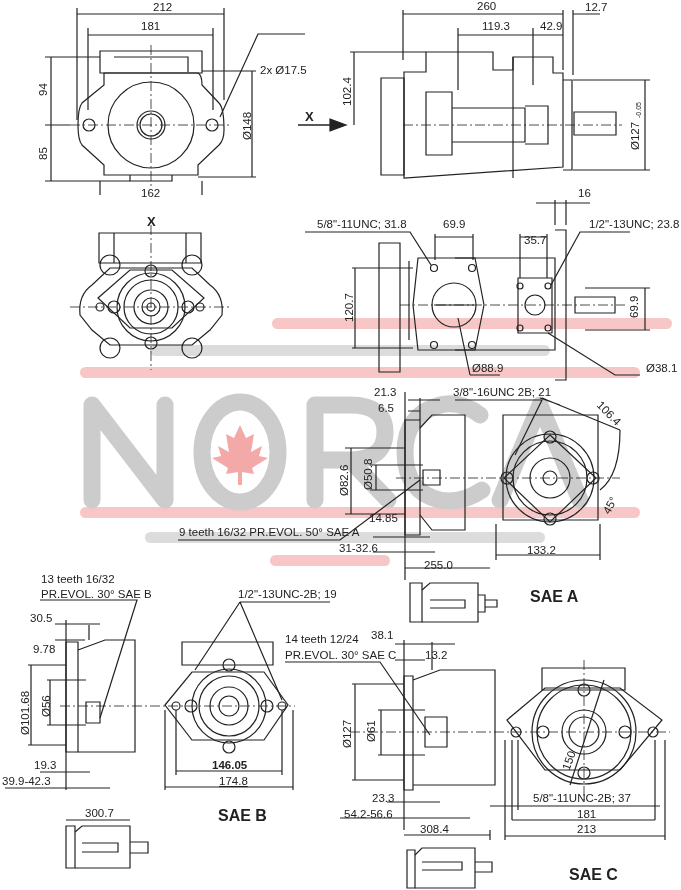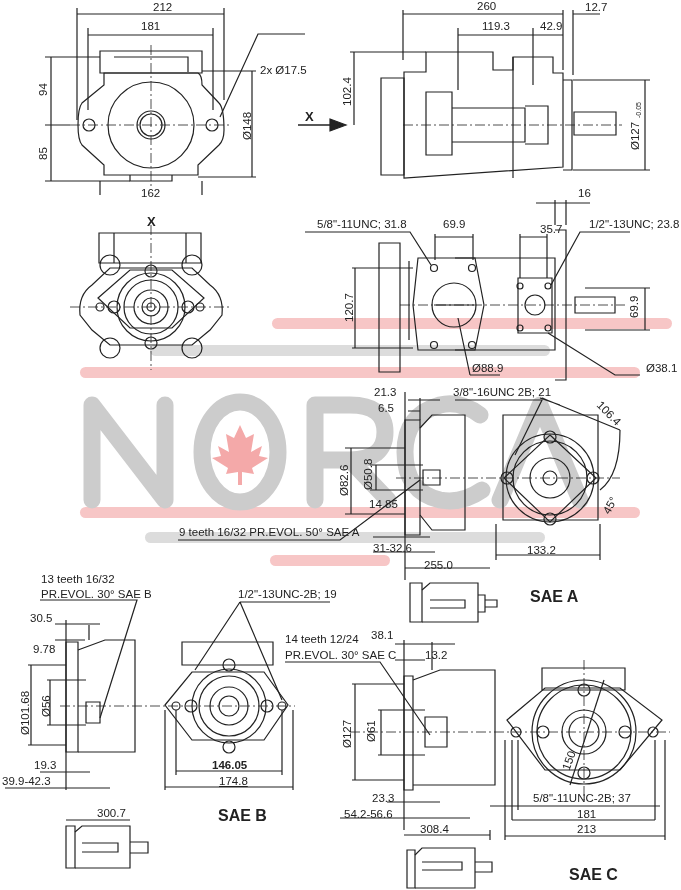--- a/index.html
+++ b/index.html
@@ -259,54 +259,54 @@
 <span class="lbl" style="left:540px;top:21px;">42.9</span>
 <span class="lbl v" style="left:342px;top:106px;">102.4</span>
 <span class="lbl bold" style="left:305px;top:110px;font-size:13px;">X</span>
 <span class="lbl v" style="left:630px;top:150px;">Ø127</span>
 <span class="lbl v sub" style="left:635px;top:118px;">-0.05</span>
 
 <span class="lbl bold" style="left:147px;top:215px;font-size:13px;">X</span>
 
 <span class="lbl" style="left:317px;top:219px;">5/8"-11UNC; 31.8</span>
 <span class="lbl" style="left:443px;top:219px;">69.9</span>
-<span class="lbl" style="left:524px;top:224px;margin-left:16px;">35.7</span>
+<span class="lbl" style="left:524px;top:235px;">35.7</span>
 <span class="lbl" style="left:578px;top:188px;">16</span>
 <span class="lbl" style="left:589px;top:219px;">1/2"-13UNC; 23.8</span>
 <span class="lbl v" style="left:344px;top:322px;">120.7</span>
 <span class="lbl v" style="left:629px;top:318px;">69.9</span>
 <span class="lbl" style="left:472px;top:363px;">Ø88.9</span>
 <span class="lbl" style="left:614px;top:363px;margin-left:32px;">Ø38.1</span>
 
 <span class="lbl" style="left:374px;top:387px;">21.3</span>
 <span class="lbl" style="left:378px;top:403px;">6.5</span>
 <span class="lbl" style="left:453px;top:387px;">3/8"-16UNC 2B; 21</span>
 <span class="lbl" style="left:594px;top:408px;transform:rotate(45deg);">106.4</span>
 <span class="lbl v" style="left:339px;top:496px;">Ø82.6</span>
 <span class="lbl v" style="left:363px;top:490px;">Ø50.8</span>
 <span class="lbl" style="left:602px;top:500px;transform:rotate(-60deg);">45°</span>
 <span class="lbl" style="left:179px;top:527px;">9 teeth 16/32 PR.EVOL. 50° SAE A</span>
-<span class="lbl" style="left:369px;top:499px;">14.85</span>
-<span class="lbl" style="left:373px;top:543px;text-align:center;">31-32.6</span>
+<span class="lbl" style="left:369px;top:513px;">14.85</span>
+<span class="lbl" style="left:339px;top:543px;text-align:center;">31-32.6</span>
 <span class="lbl" style="left:527px;top:545px;">133.2</span>
 <span class="lbl" style="left:424px;top:560px;">255.0</span>
 <span class="lbl bold" style="left:530px;top:589px;">SAE A</span>
 
 <span class="lbl" style="left:41px;top:574px;">13 teeth 16/32</span>
 <span class="lbl" style="left:41px;top:589px;">PR.EVOL. 30° SAE B</span>
 <span class="lbl" style="left:238px;top:589px;">1/2"-13UNC-2B; 19</span>
 <span class="lbl" style="left:30px;top:613px;">30.5</span>
 <span class="lbl" style="left:33px;top:629px;margin-top:15px;">9.78</span>
 <span class="lbl v" style="left:20px;top:735px;">Ø101.68</span>
 <span class="lbl v" style="left:41px;top:717px;">Ø56</span>
 <span class="lbl" style="left:34px;top:760px;">19.3</span>
 <span class="lbl" style="left:2px;top:776px;">39.9-42.3</span>
 <span class="lbl" style="left:212px;top:760px;font-weight:bold;">146.05</span>
 <span class="lbl" style="left:219px;top:776px;text-decoration:underline;">174.8</span>
-<span class="lbl" style="left:85px;top:808px;margin-left:12px;">300.7</span>
+<span class="lbl" style="left:85px;top:808px;">300.7</span>
 <span class="lbl bold" style="left:218px;top:808px;">SAE B</span>
 
 <span class="lbl" style="left:285px;top:634px;">14 teeth 12/24</span>
 <span class="lbl" style="left:285px;top:650px;">PR.EVOL. 30° SAE C</span>
 <span class="lbl" style="left:371px;top:630px;">38.1</span>
 <span class="lbl" style="left:425px;top:650px;">13.2</span>
 <span class="lbl v" style="left:342px;top:748px;">Ø127</span>
 <span class="lbl v" style="left:366px;top:742px;">Ø61</span>
 <span class="lbl" style="left:560px;top:755px;transform:rotate(-70deg);">150</span>
 <span class="lbl" style="left:533px;top:793px;">5/8"-11UNC-2B; 37</span>

